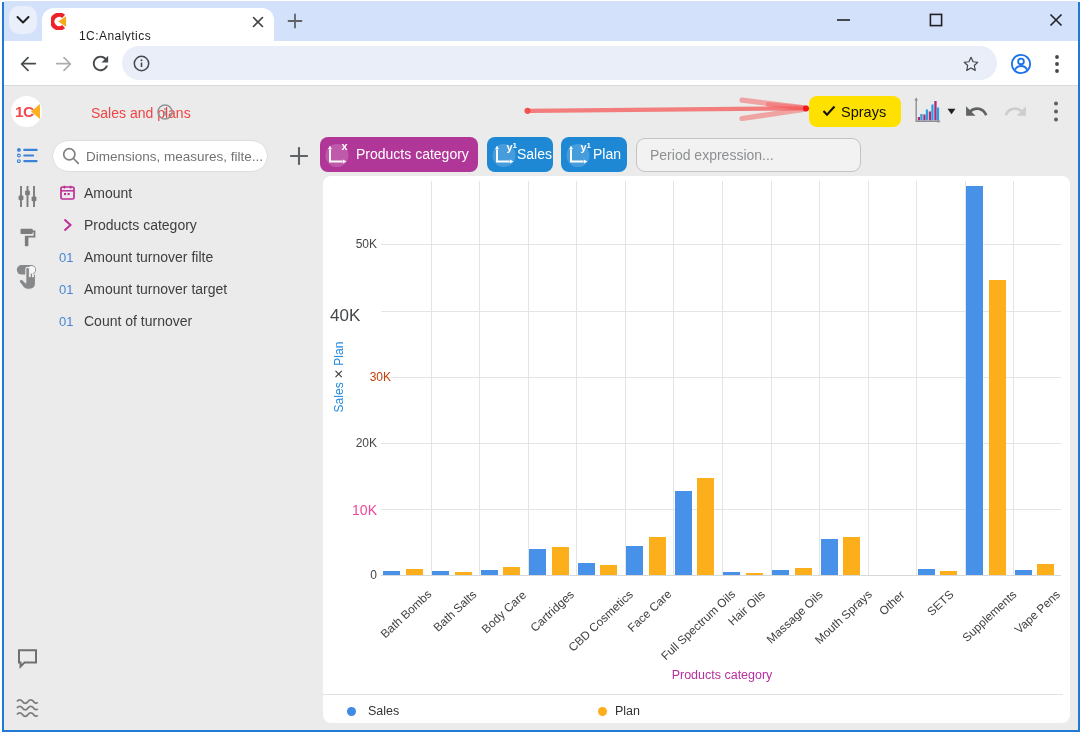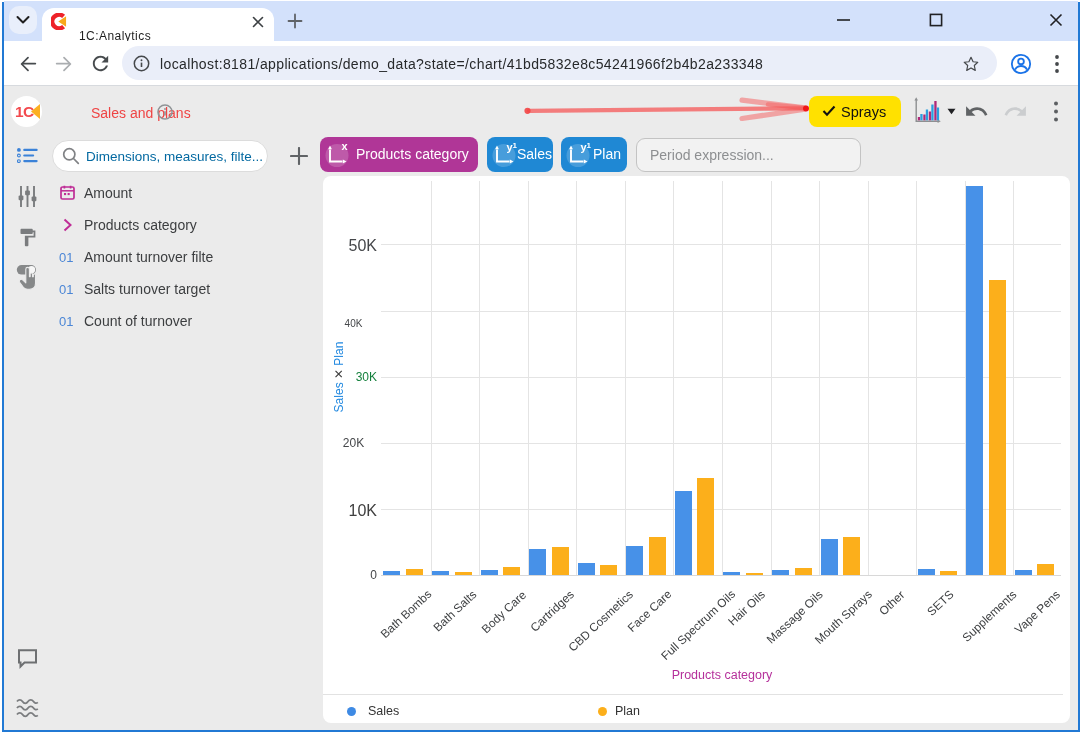--- a/index.html
+++ b/index.html
@@ -51,21 +51,20 @@
     </svg>
 <svg class="abs" style="left:89px; top:52px;" width="23" height="23" viewBox="0 0 24 24">
       <path d="M17.65 6.35C16.2 4.9 14.21 4 12 4c-4.42 0-7.99 3.58-7.99 8s3.57 8 7.99 8c3.73 0 6.84-2.55 7.73-6h-2.08c-.82 2.33-3.04 4-5.65 4-3.31 0-6-2.69-6-6s2.69-6 6-6c1.66 0 3.14.69 4.22 1.78L13 11h7V4l-2.35 2.35z" fill="#474b4e"></path>
     </svg>
 <div class="abs" style="left:122px; top:46px; width:875px; height:34px; background:#eaeef9; border-radius:17px;"></div>
 <svg class="abs" style="left:133px; top:55px;" width="17" height="17" viewBox="0 0 17 17">
       <circle cx="8.5" cy="8.5" r="7.2" fill="none" stroke="#45484b" stroke-width="1.5"></circle>
       <path d="M8.5 7.6 V12" stroke="#45484b" stroke-width="1.6"></path>
       <circle cx="8.5" cy="5.2" r="0.95" fill="#45484b"></circle>
     </svg>
-<div class="abs" style="left:160px; top:56px; font-size:14px; color:#27292b; letter-spacing:0.38px;">localhost:8181/applications/demo_data?state=/chart/41bd5832e8c54241966f2b4b2a233348</div>
 <svg class="abs" style="left:962px; top:55px;" width="18" height="18" viewBox="0 0 24 24">
       <path d="M12 3 L14.8 9 L21 9.7 L16.4 14 L17.7 20.5 L12 17.2 L6.3 20.5 L7.6 14 L3 9.7 L9.2 9 Z" fill="none" stroke="#45484b" stroke-width="1.6" stroke-linejoin="round"></path>
     </svg>
 <svg class="abs" style="left:1010px; top:53px;" width="22" height="22" viewBox="0 0 24 24">
       <circle cx="12" cy="12" r="10" fill="none" stroke="#1a73e8" stroke-width="2"></circle>
       <circle cx="12" cy="9.2" r="3.1" fill="none" stroke="#1a73e8" stroke-width="2"></circle>
       <path d="M5.5 18.2 C7 14.9 9.3 14.2 12 14.2 C14.7 14.2 17 14.9 18.5 18.2" fill="none" stroke="#1a73e8" stroke-width="2"></path>
     </svg>
 <g></g>
 <svg class="abs" style="left:1051px; top:54px;" width="12" height="20" viewBox="0 0 12 20">
@@ -172,41 +171,41 @@
   </g>
 </svg>
 
 
 
 <div class="abs" style="left:52px; top:140px; width:216px; height:32px; background:#ffffff; border:1px solid #dcdcdc; border-radius:16px;"></div>
 <svg class="abs" style="left:62px; top:147px;" width="18" height="18" viewBox="0 0 18 18">
       <circle cx="7.3" cy="7.3" r="5.6" fill="none" stroke="#808285" stroke-width="1.7"></circle>
       <path d="M11.5 11.5 L16.3 16.3" stroke="#808285" stroke-width="1.7" stroke-linecap="round"></path>
     </svg>
-<div class="abs" style="left:86px; top:149px; font-size:13.5px; color:#0369a1;">Dimensions, measures, filte...</div>
+<div class="abs" style="left:86px; top:149px; font-size:13.5px; color:#737373;">Dimensions, measures, filte...</div>
 <svg class="abs" style="left:290px; top:147px;" width="18" height="18" viewBox="0 0 18 18">
       <path d="M9 1 V17 M1 9 H17" stroke="#606366" stroke-width="2.1" stroke-linecap="round"></path>
     </svg>
 
 <svg class="abs" style="left:60px; top:185px;" width="15" height="15" viewBox="0 0 15 15">
   <rect x="1" y="2" width="13" height="12" rx="1.5" fill="none" stroke="#bf2d96" stroke-width="1.7"></rect>
   <path d="M1 5.8 H14" stroke="#bf2d96" stroke-width="1.5"></path>
   <path d="M4.4 0.8 V3.4 M10.6 0.8 V3.4" stroke="#bf2d96" stroke-width="1.7"></path>
   <rect x="4" y="8" width="2.1" height="2.1" fill="#bf2d96"></rect>
       <rect x="7.6" y="8" width="2.1" height="2.1" fill="#bf2d96"></rect>
 </svg>
 <div class="abs" style="left:84px; top:185px; font-size:14px; color:#3c3e40;">Amount</div>
 <svg class="abs" style="left:62px; top:218px;" width="11" height="14" viewBox="0 0 11 14">
       <path d="M2.5 1.5 L8.5 7 L2.5 12.5" fill="none" stroke="#bf2d96" stroke-width="2"></path>
     </svg>
 <div class="abs" style="left:84px; top:217px; font-size:14px; color:#3c3e40;">Products category</div>
 <div class="abs" style="left:59px; top:250px; font-size:13px; color:#4b86d6;">01</div>
 <div class="abs" style="left:84px; top:249px; font-size:14px; color:#3c3e40;">Amount turnover filte</div>
 <div class="abs" style="left:59px; top:282px; font-size:13px; color:#4b86d6;">01</div>
-<div class="abs" style="left:84px; top:281px; font-size:14px; color:#3c3e40;">Salts turnover target</div>
+<div class="abs" style="left:84px; top:281px; font-size:14px; color:#3c3e40;">Amount turnover target</div>
 <div class="abs" style="left:59px; top:314px; font-size:13px; color:#4b86d6;">01</div>
 <div class="abs" style="left:84px; top:313px; font-size:14px; color:#3c3e40;">Count of turnover</div>
 
 
 
 <div class="abs" style="left:320px; top:137px; width:158px; height:35px; background:#b03697; border-radius:8px;"></div>
 <svg class="abs" style="left:323px; top:140px;" width="29" height="29" viewBox="0 0 29 29">
   <circle cx="14" cy="15.5" r="11.5" fill="#ffffff" fill-opacity="0.18"></circle>
   <path d="M7 9.5 V21.5 H19.5" stroke="#ffffff" stroke-width="1.9" fill="none"></path>
   <path d="M7 5.5 L5.1 9.2 H8.9 Z" fill="#ffffff"></path>
@@ -238,29 +237,29 @@
 <div class="abs" style="left:593px; top:146px; font-size:14px; color:#ffffff;">Plan</div>
 
 <div class="abs" style="left:636px; top:138px; width:225px; height:34px; border:1.5px solid #c3c3c3; border-radius:9px; background:#f2f2f2;"></div>
 <div class="abs" style="left:650px; top:147px; font-size:14px; color:#8d8f91;">Period expression...</div>
 
 
 
 <div class="abs" style="left:323px; top:176px; width:747px; height:547px; background:#ffffff; border-radius:8px;"></div>
 
 <div class="abs" style="left:381px; top:509.1px; width:680px; height:1px; background:#e4e4e4;"></div>
-<div class="abs" style="left:330px; top:502.1px; width:47px; text-align:right; font-size:16px; color:#404040;">10K</div>
+<div class="abs" style="left:330px; top:502.1px; width:47px; text-align:right; font-size:14px; color:#ec4899;">10K</div>
 <div class="abs" style="left:381px; top:443.0px; width:680px; height:1px; background:#e4e4e4;"></div>
-<div class="abs" style="left:330px; top:436.0px; width:47px; text-align:center; font-size:12px; color:#45474a;">20K</div>
+<div class="abs" style="left:330px; top:436.0px; width:47px; text-align:right; font-size:12px; color:#45474a;">20K</div>
 <div class="abs" style="left:381px; top:376.8px; width:680px; height:1px; background:#e4e4e4;"></div>
-<div class="abs" style="left:330px; top:369.8px; width:47px; text-align:right; font-size:12px; color:#15803d;">30K</div>
+<div class="abs" style="left:344px; top:369.8px; width:47px; text-align:right; font-size:12px; color:#c2410c;">30K</div>
 <div class="abs" style="left:381px; top:310.6px; width:680px; height:1px; background:#e4e4e4;"></div>
-<div class="abs" style="left:330px; top:318px; width:47px; text-align:center; font-size:10px; color:#45474a;">40K</div>
+<div class="abs" style="left:330px; top:306px; width:47px; text-align:left; font-size:17px; color:#45474a;">40K</div>
 <div class="abs" style="left:381px; top:244.4px; width:680px; height:1px; background:#e4e4e4;"></div>
-<div class="abs" style="left:330px; top:237.4px; width:47px; text-align:right; font-size:16px; color:#45474a;">50K</div>
+<div class="abs" style="left:330px; top:237.4px; width:47px; text-align:right; font-size:12px; color:#45474a;">50K</div>
 <div class="abs" style="left:330px; top:568.3px; width:47px; text-align:right; font-size:12px; color:#45474a;">0</div>
 <div class="abs" style="left:430.5px; top:181px; width:1px; height:394.3px; background:#e4e4e4;"></div>
 <div class="abs" style="left:479.0px; top:181px; width:1px; height:394.3px; background:#e4e4e4;"></div>
 <div class="abs" style="left:527.6px; top:181px; width:1px; height:394.3px; background:#e4e4e4;"></div>
 <div class="abs" style="left:576.2px; top:181px; width:1px; height:394.3px; background:#e4e4e4;"></div>
 <div class="abs" style="left:624.8px; top:181px; width:1px; height:394.3px; background:#e4e4e4;"></div>
 <div class="abs" style="left:673.3px; top:181px; width:1px; height:394.3px; background:#e4e4e4;"></div>
 <div class="abs" style="left:721.9px; top:181px; width:1px; height:394.3px; background:#e4e4e4;"></div>
 <div class="abs" style="left:770.5px; top:181px; width:1px; height:394.3px; background:#e4e4e4;"></div>
 <div class="abs" style="left:819.0px; top:181px; width:1px; height:394.3px; background:#e4e4e4;"></div>

